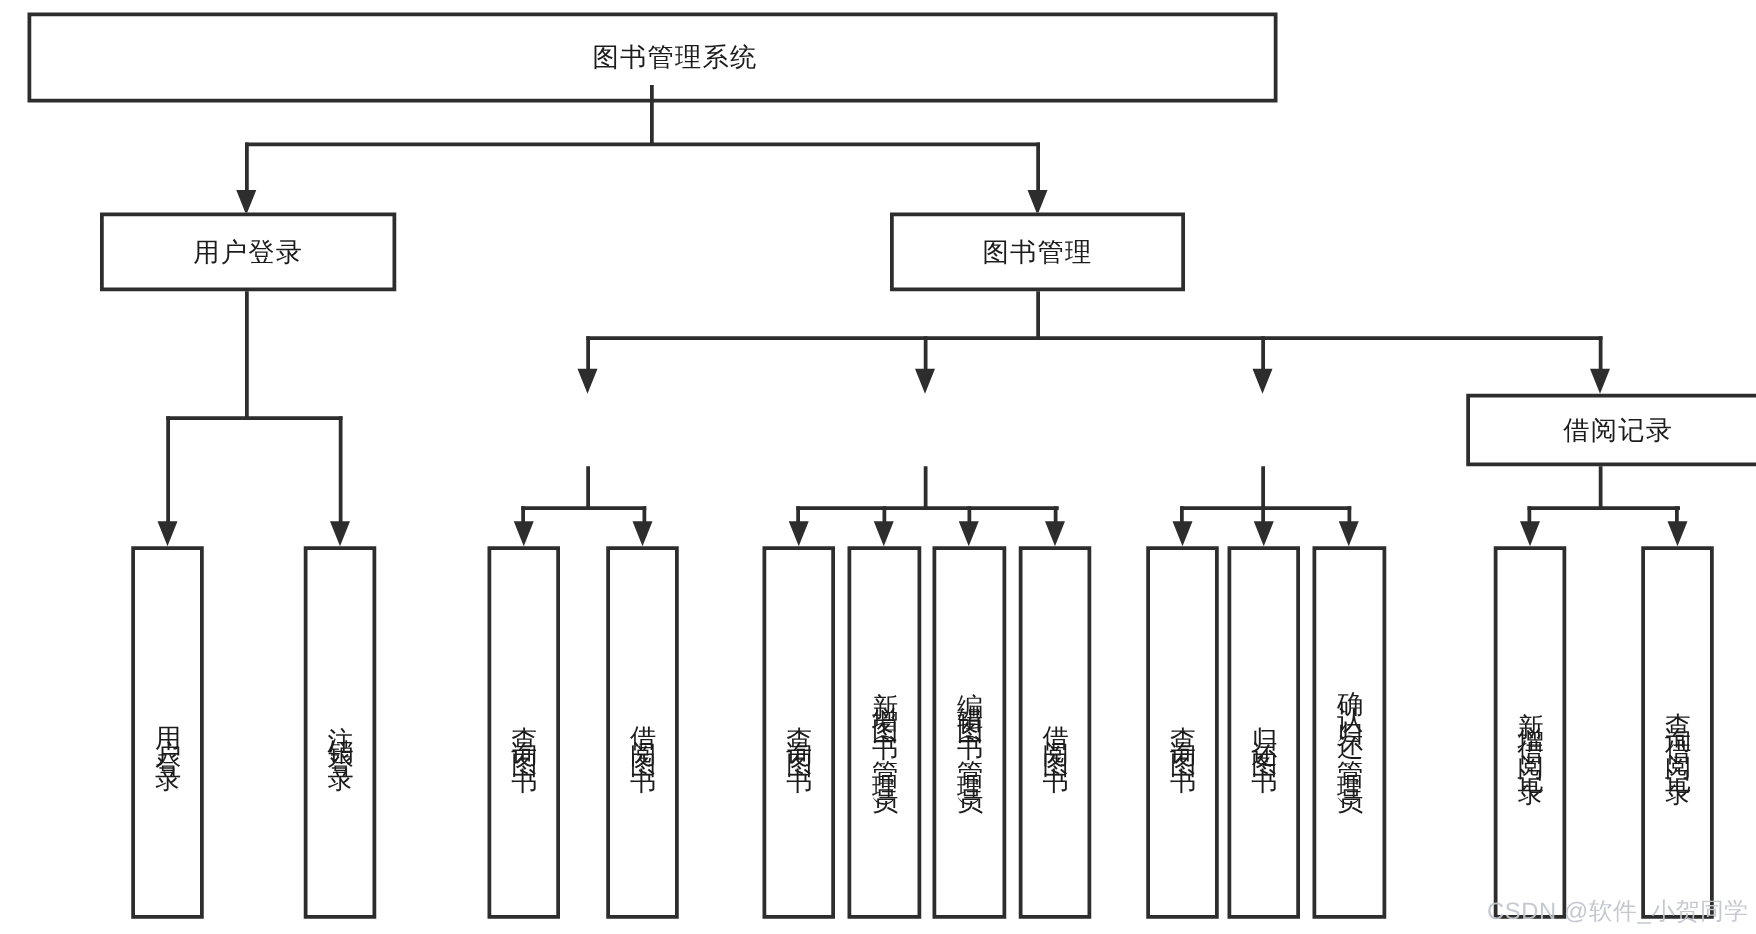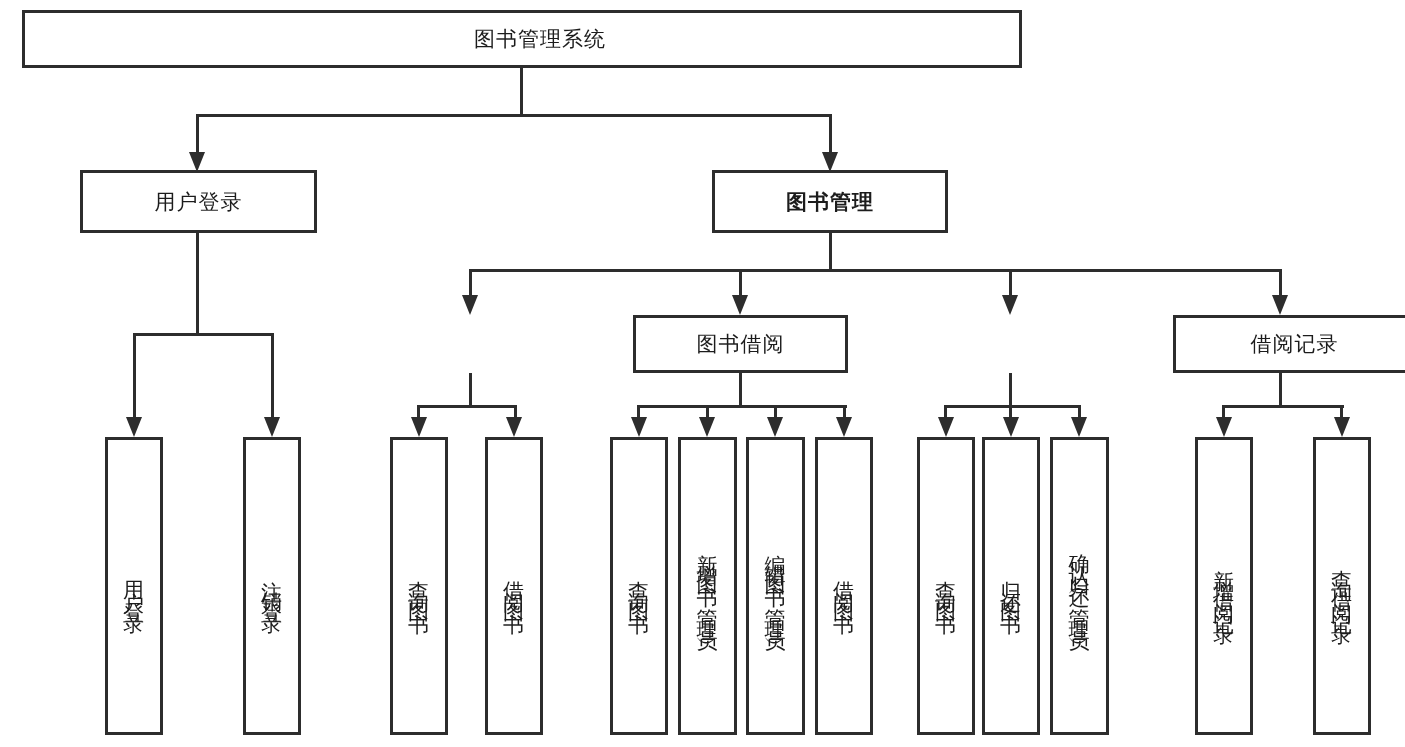--- a/index.html
+++ b/index.html
@@ -52,35 +52,35 @@
     color: rgba(193, 198, 205, 0.95);
     letter-spacing: 0.5px;
     white-space: nowrap;
   }
 </style>
 </head>
 <body>
 
 <div id="canvas">
 
-  <div class="node" style="left:22px; top:10px; width:1000px; height:58px;padding-left:36px;">
+  <div class="node" style="left:22px; top:10px; width:1000px; height:72px;padding-left:36px;">
     <span>图书管理系统</span>
   </div>
 
   <div class="vline" style="left:520px; top:68px; height:48px;"></div>
   <div class="hline" style="left:196px; top:114px; width:636px;"></div>
   <div class="vline" style="left:196px; top:114px; height:42px;"></div>
   <div class="arrowhead" style="left:189px; top:152px;"></div>
   <div class="vline" style="left:829px; top:114px; height:42px;"></div>
   <div class="arrowhead" style="left:822px; top:152px;"></div>
 
   <div class="node" style="left:80px; top:170px; width:237px; height:63px;">
     <span>用户登录</span>
   </div>
-  <div class="node" style="left:712px; top:170px; width:236px; height:63px;font-weight:bold;">
+  <div class="node" style="left:712px; top:170px; width:236px; height:63px;">
     <span>图书管理</span>
   </div>
 
   <div class="vline" style="left:196px; top:233px; height:102px;"></div>
   <div class="hline" style="left:133px; top:333px; width:141px;"></div>
   <div class="vline" style="left:133px; top:333px; height:86px;"></div>
   <div class="arrowhead" style="left:126px; top:417px;"></div>
   <div class="vline" style="left:271px; top:333px; height:86px;"></div>
   <div class="arrowhead" style="left:264px; top:417px;"></div>
 
@@ -88,23 +88,20 @@
   <div class="hline" style="left:469px; top:269px; width:813px;"></div>
   <div class="vline" style="left:469px; top:269px; height:30px;"></div>
   <div class="arrowhead" style="left:462px; top:295px;"></div>
   <div class="vline" style="left:739px; top:269px; height:30px;"></div>
   <div class="arrowhead" style="left:732px; top:295px;"></div>
   <div class="vline" style="left:1009px; top:269px; height:30px;"></div>
   <div class="arrowhead" style="left:1002px; top:295px;"></div>
   <div class="vline" style="left:1279px; top:269px; height:30px;"></div>
   <div class="arrowhead" style="left:1272px; top:295px;"></div>
 
-  <div class="node" style="left:633px; top:315px; width:215px; height:58px;">
-    <span>图书借阅</span>
-  </div>
   <div class="node" style="left:1173px; top:315px; width:243px; height:58px;">
     <span>借阅记录</span>
   </div>
 
   <div class="vline" style="left:469px; top:373px; height:35px;"></div>
   <div class="hline" style="left:417px; top:405px; width:100px;"></div>
   <div class="vline" style="left:417px; top:405px; height:14px;"></div>
   <div class="arrowhead" style="left:411px; top:417px;"></div>
   <div class="vline" style="left:514px; top:405px; height:14px;"></div>
   <div class="arrowhead" style="left:506px; top:417px;"></div>
@@ -173,14 +170,15 @@
     <span>确认归还（管理员）</span>
   </div>
 
   <div class="node leaf" style="left:1195px; top:437px; width:58px; height:298px;">
     <span>新增借阅记录</span>
   </div>
   <div class="node leaf" style="left:1313px; top:437px; width:58px; height:298px;">
     <span>查询借阅记录</span>
   </div>
 
+  <div class="watermark">CSDN @软件_小贺同学</div>
 
 </div>
 
 </body></html>

